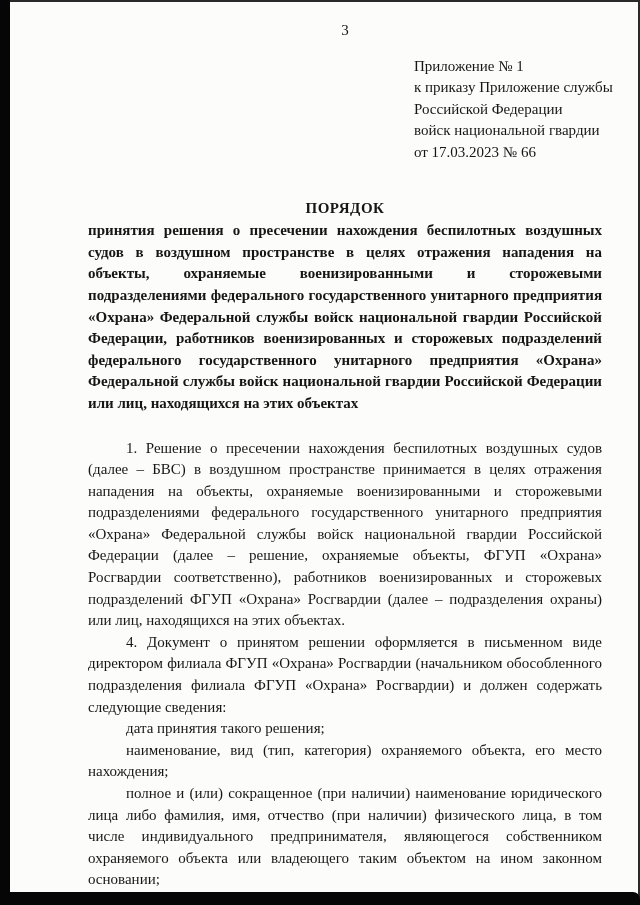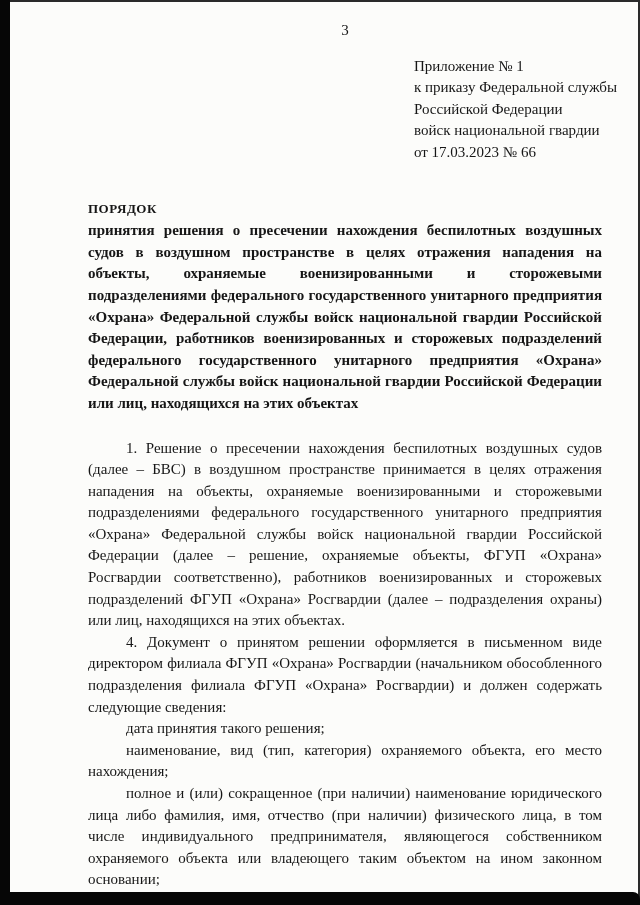--- a/index.html
+++ b/index.html
@@ -53,22 +53,22 @@
   .annex {
     margin-left: 282px;
     margin-top: 9px;
   }
   .annex div {
     white-space: nowrap;
     margin-left: 44px;
   }
   .doc-title {
     margin: 34px 0 0 0;
-    text-align: left;
-    font-size: 13px;
+    text-align: center;
+    font-size: 15px;
     font-weight: bold;
     letter-spacing: 0.5px;
   }
   .doc-subtitle {
     margin: 1px 0 0 0;
     font-weight: bold;
     text-align: justify;
     font-family: Liberation Serif, serif;
   }
   p.body-para {
@@ -89,21 +89,21 @@
   <div class="edge-left"></div>
   <div class="edge-right"></div>
   <div class="edge-bottom"></div>
 
   <div class="content">
 
     <div class="page-number">3</div>
 
     <div class="annex">
       <div>Приложение № 1</div>
-      <div>к приказу Федеральной службы</div>
+      <div>к приказу Приложение службы</div>
       <div>Российской Федерации</div>
       <div>войск национальной гвардии</div>
       <div>от 17.03.2023 № 66</div>
     </div>
 
     <div class="doc-title">ПОРЯДОК</div>
 
     <div class="doc-subtitle">принятия решения о пресечении нахождения беспилотных воздушных судов в воздушном пространстве в целях отражения нападения на объекты, охраняемые военизированными и сторожевыми подразделениями федерального государственного унитарного предприятия «Охрана» Федеральной службы войск национальной гвардии Российской Федерации, работников военизированных и сторожевых подразделений федерального государственного унитарного предприятия «Охрана» Федеральной службы войск национальной гвардии Российской Федерации или лиц, находящихся на этих объектах</div>
 
     <p class="body-para first-body">1. Решение о пресечении нахождения беспилотных воздушных судов (далее – БВС) в воздушном пространстве принимается в целях отражения нападения на объекты, охраняемые военизированными и сторожевыми подразделениями федерального государственного унитарного предприятия «Охрана» Федеральной службы войск национальной гвардии Российской Федерации (далее – решение, охраняемые объекты, ФГУП «Охрана» Росгвардии соответственно), работников военизированных и сторожевых подразделений ФГУП «Охрана» Росгвардии (далее – подразделения охраны) или лиц, находящихся на этих объектах.</p>

